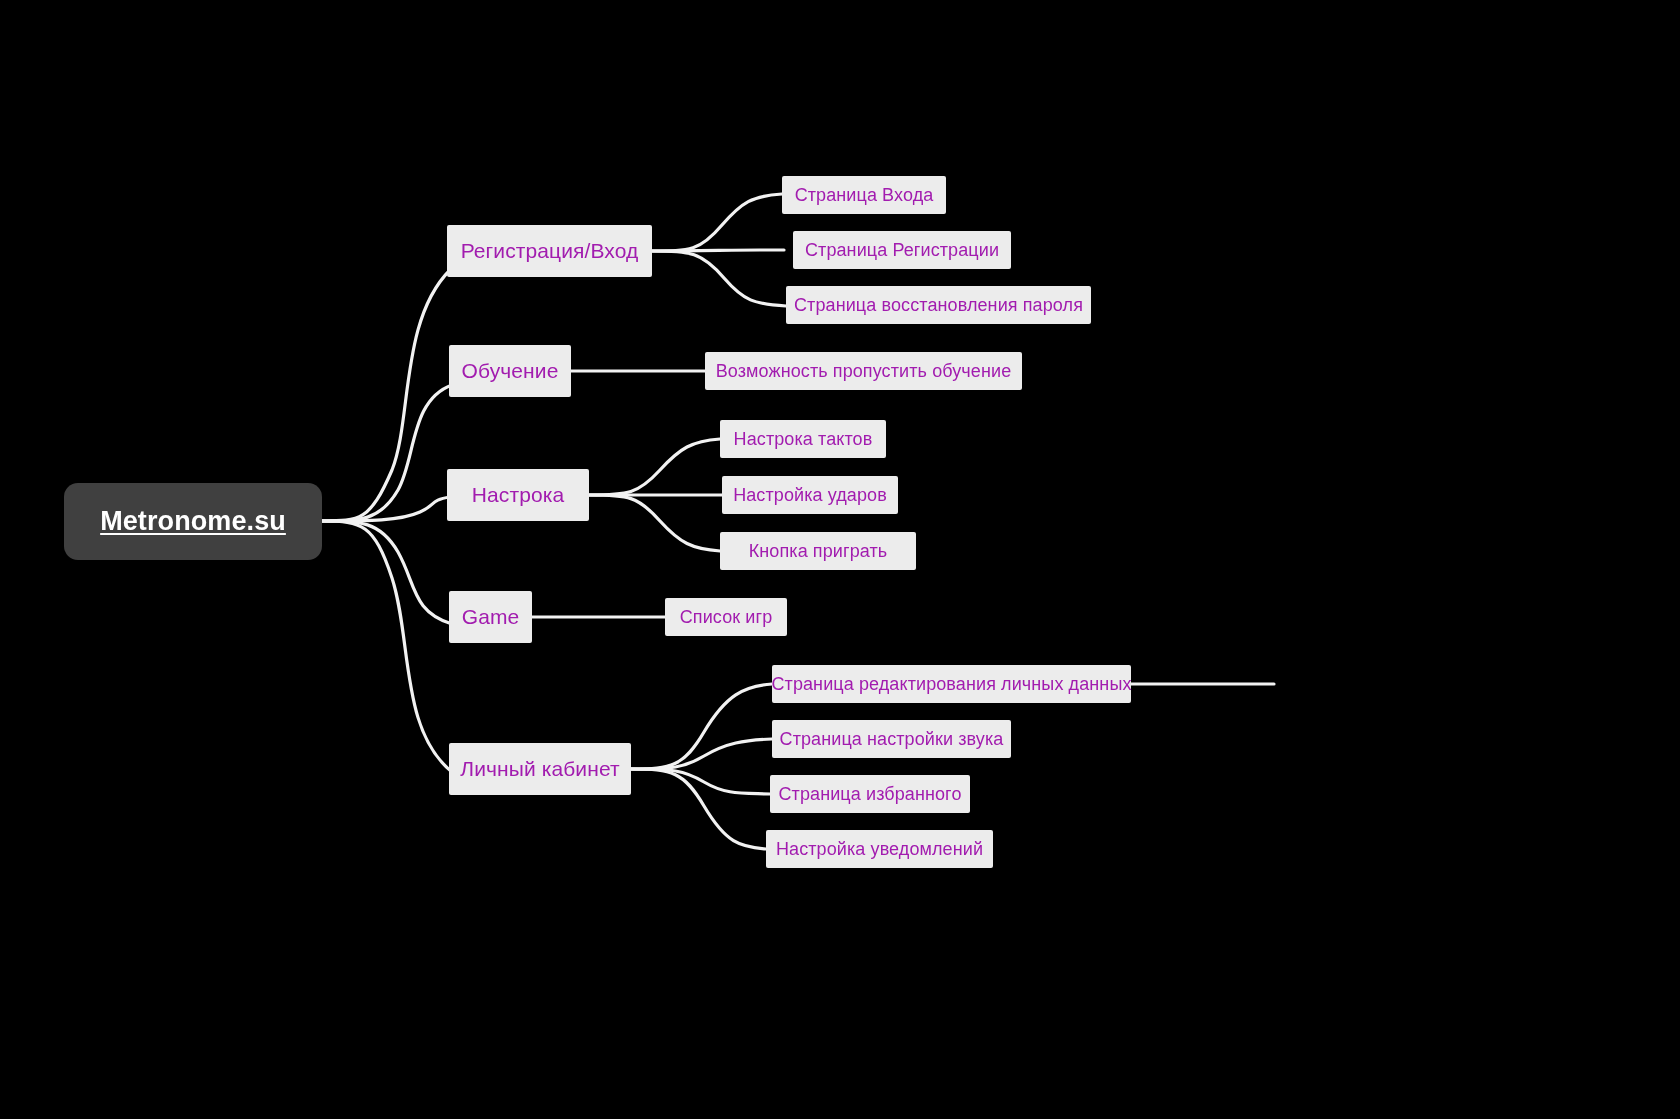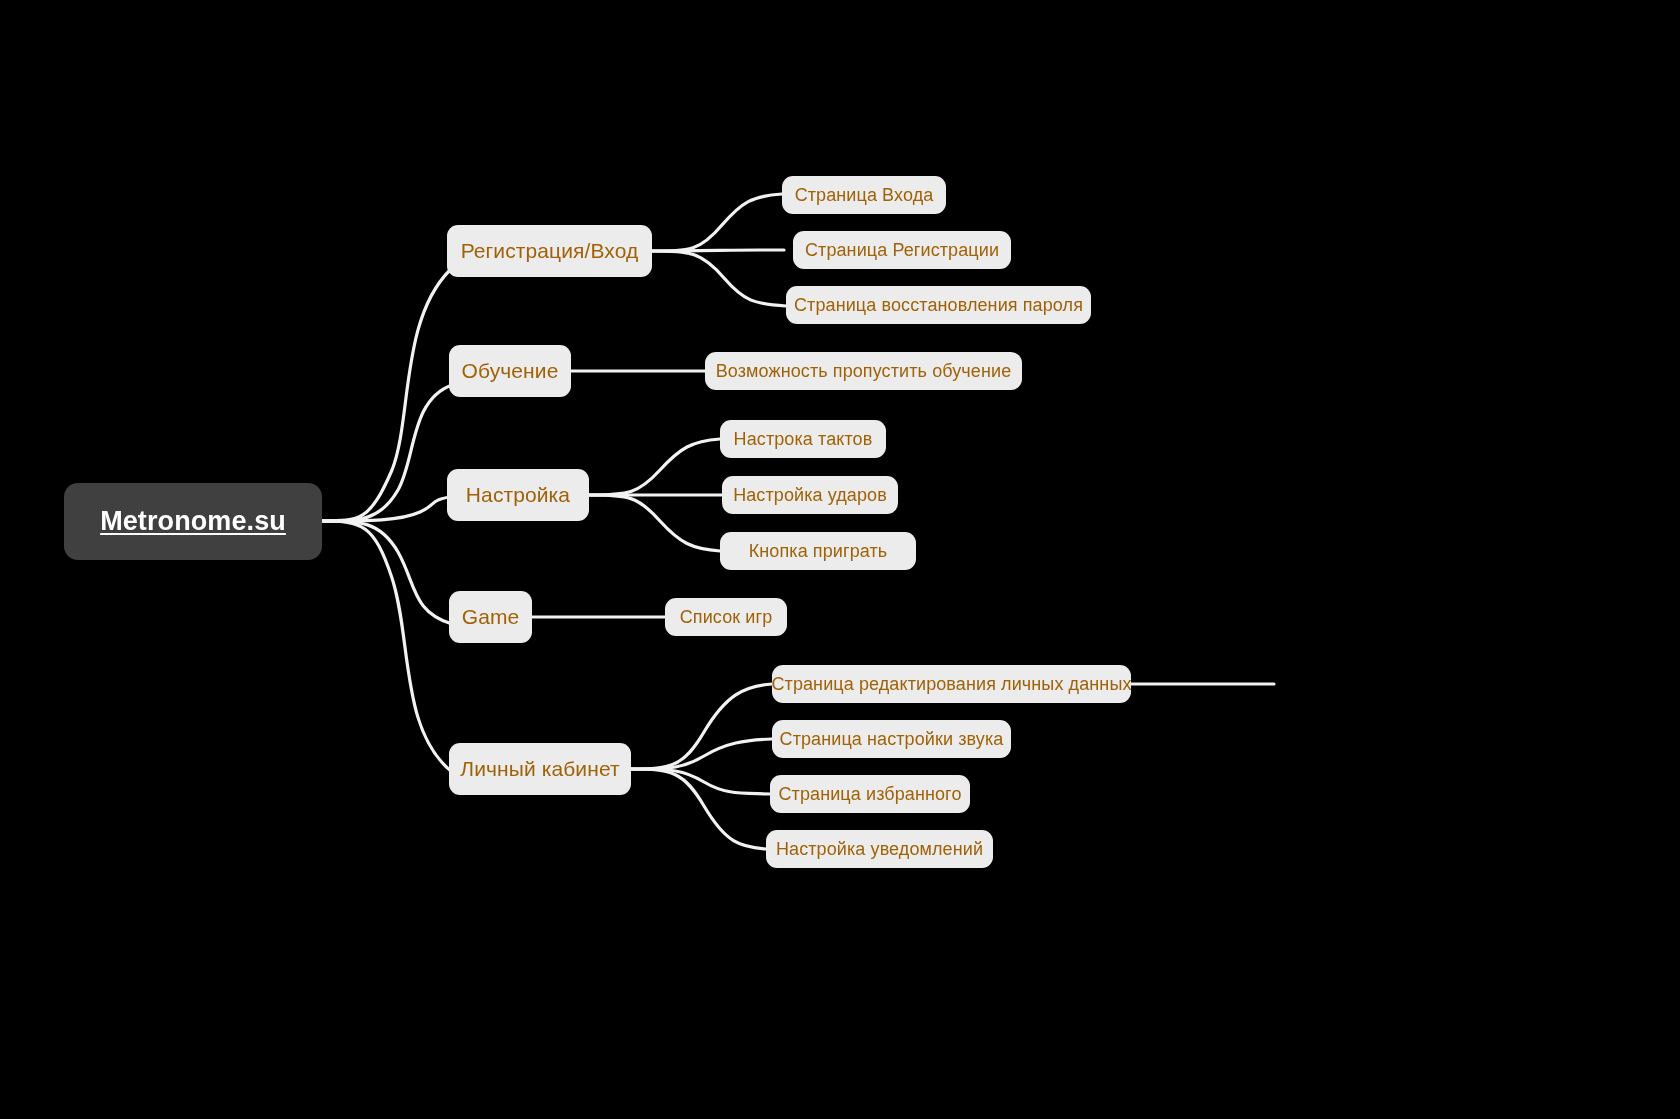--- a/index.html
+++ b/index.html
@@ -30,23 +30,23 @@
     stroke: #f2f2f2;
     stroke-width: 3.2;
     stroke-linecap: round;
   }
   .node {
     position: absolute;
     display: flex;
     align-items: center;
     justify-content: center;
     box-sizing: border-box;
-    border-radius: 11px;
+    border-radius: 2px;
     background: #ececec;
-    color: #a16207;
+    color: #a21caf;
     white-space: nowrap;
     letter-spacing: 0.1px;
   }
   .node.root {
     background: #404040;
     color: #ffffff;
     border-radius: 14px;
     font-size: 27px;
     font-weight: bold;
   }
@@ -106,21 +106,21 @@
 
   <div class="node level1" style="left:447px; top:225px; width:205px; height:52px;">
     <span class="node-label">Регистрация/Вход</span>
   </div>
 
   <div class="node level1" style="left:449px; top:345px; width:122px; height:52px;">
     <span class="node-label">Обучение</span>
   </div>
 
   <div class="node level1" style="left:447px; top:469px; width:142px; height:52px;">
-    <span class="node-label">Настройка</span>
+    <span class="node-label">Настрока</span>
   </div>
 
   <div class="node level1" style="left:449px; top:591px; width:83px; height:52px;">
     <span class="node-label">Game</span>
   </div>
 
   <div class="node level1" style="left:449px; top:743px; width:182px; height:52px;">
     <span class="node-label">Личный кабинет</span>
   </div>
 

